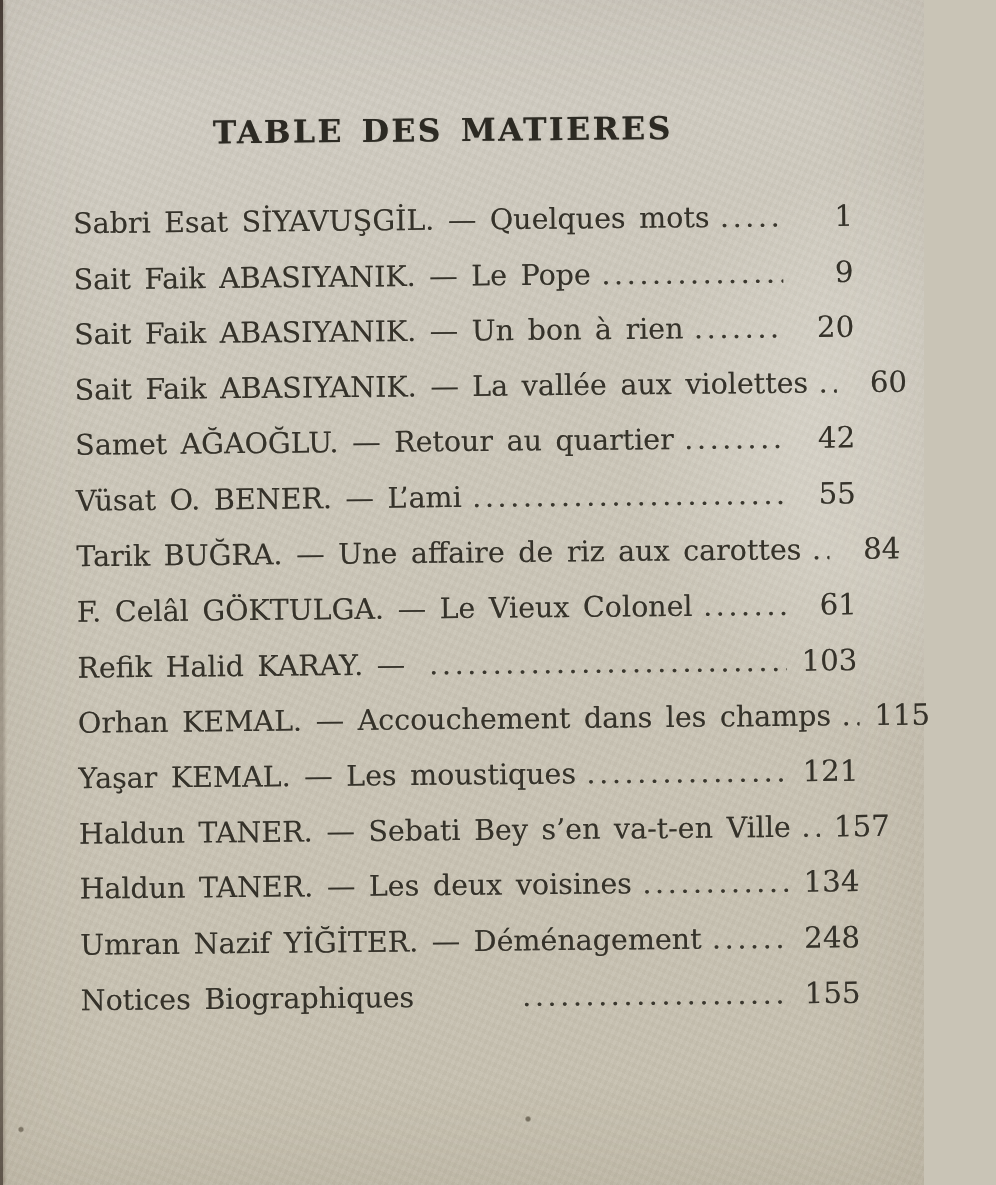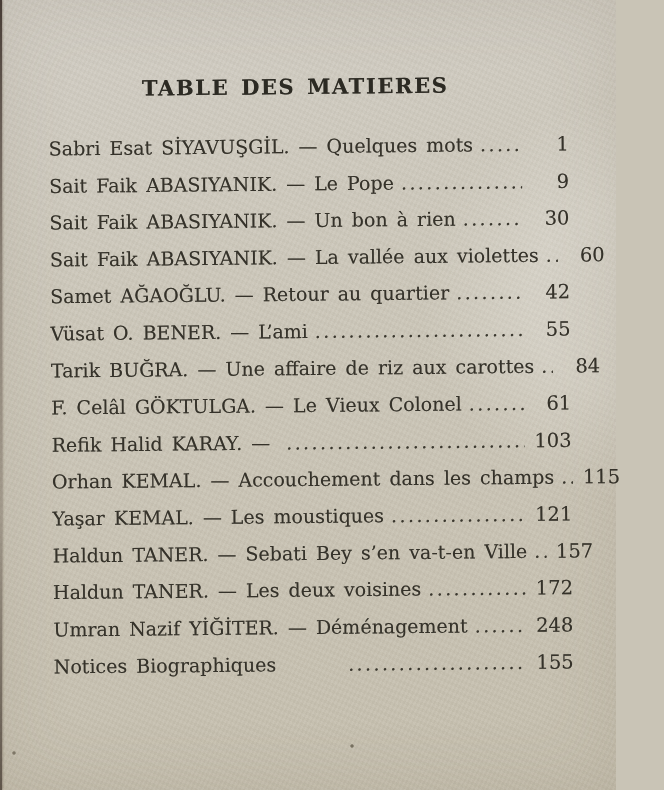--- a/index.html
+++ b/index.html
@@ -117,21 +117,21 @@
         <span class="story-title">Le Pope</span>
         <span class="dots">................................................................................</span>
         <span class="pagenum">9</span>
       </div>
 
       <div class="row">
         <span class="author">Sait Faik ABASIYANIK.</span>
         <span class="sep">—</span>
         <span class="story-title">Un bon à rien</span>
         <span class="dots">................................................................................</span>
-        <span class="pagenum">30</span>
+        <span class="pagenum">20</span>
       </div>
 
       <div class="row">
         <span class="author">Sait Faik ABASIYANIK.</span>
         <span class="sep">—</span>
         <span class="story-title">La vallée aux violettes</span>
         <span class="dots">................................................................................</span>
         <span class="pagenum">60</span>
       </div>
 
@@ -196,21 +196,21 @@
         <span class="story-title">Sebati Bey s’en va-t-en Ville</span>
         <span class="dots">................................................................................</span>
         <span class="pagenum">157</span>
       </div>
 
       <div class="row">
         <span class="author">Haldun TANER.</span>
         <span class="sep">—</span>
         <span class="story-title">Les deux voisines</span>
         <span class="dots">................................................................................</span>
-        <span class="pagenum">172</span>
+        <span class="pagenum">134</span>
       </div>
 
       <div class="row">
         <span class="author">Umran Nazif YİĞİTER.</span>
         <span class="sep">—</span>
         <span class="story-title">Déménagement</span>
         <span class="dots">................................................................................</span>
         <span class="pagenum">248</span>
       </div>
 

